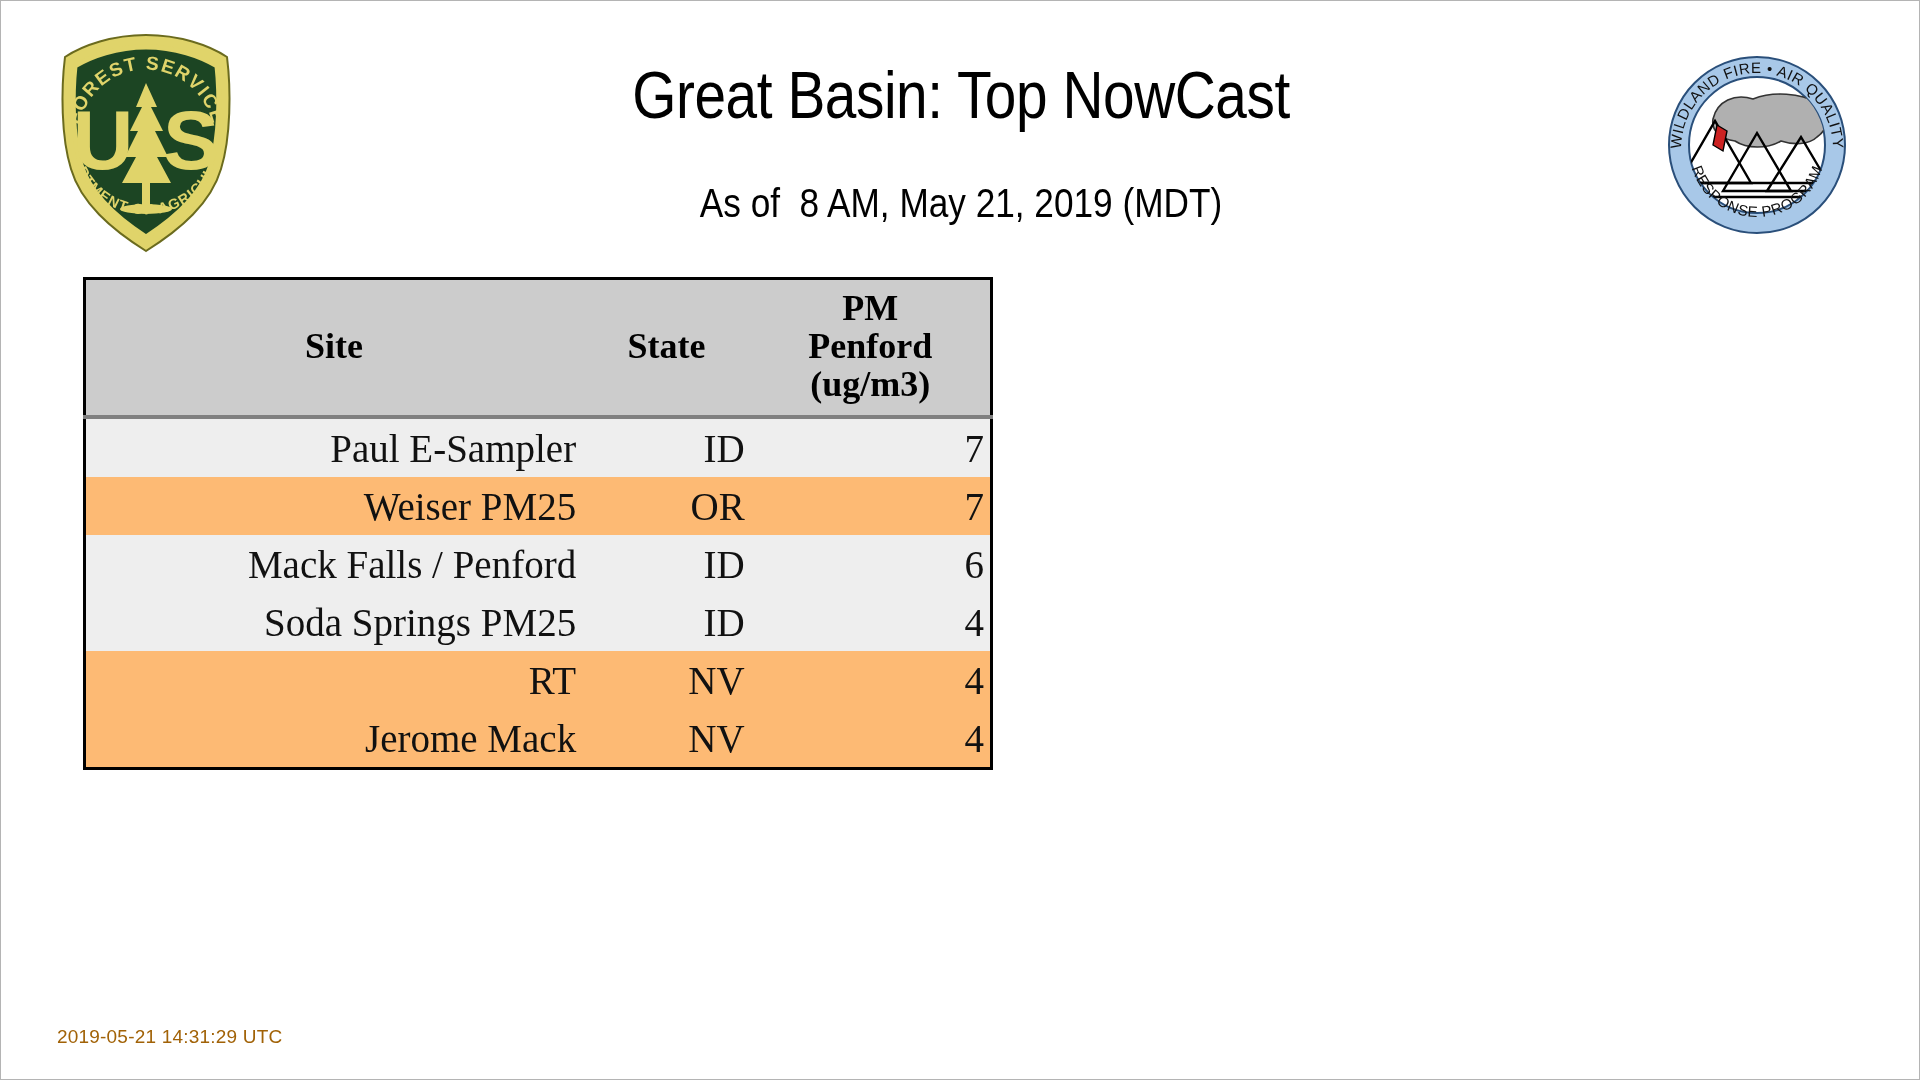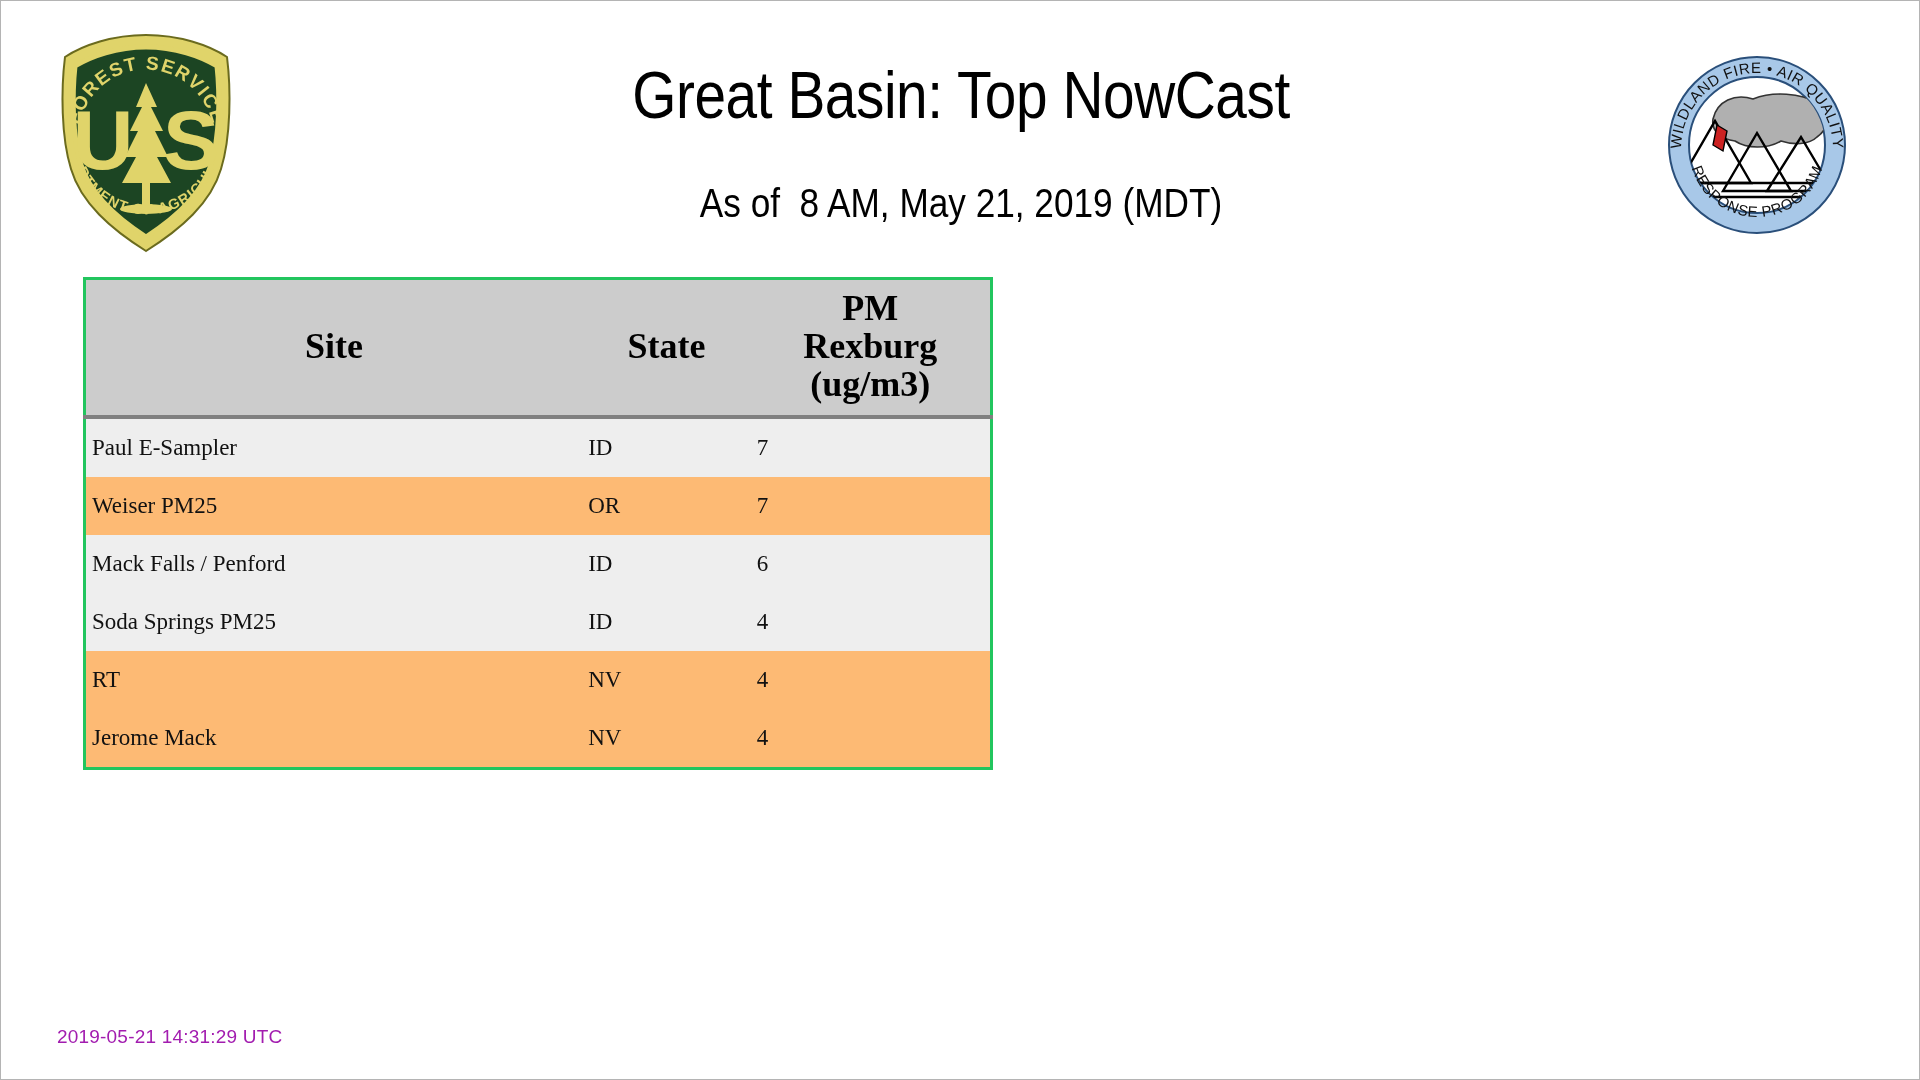--- a/index.html
+++ b/index.html
@@ -73,21 +73,21 @@
   
   #nowcast-table-wrap {
     position: absolute;
     left: 82px;
     top: 276px;
     width: 910px;
   }
   table.nowcast {
     border-collapse: collapse;
     width: 910px;
-    border: 3px solid #22c55e;
+    border: 3px solid #000000;
     table-layout: fixed;
     background: #ffffff;
   }
   table.nowcast col.c-site  { width: 496px; }
   table.nowcast col.c-state { width: 168px; }
   table.nowcast col.c-pm    { width: 240px; }
 
   table.nowcast thead th {
     background: #cccccc;
     color: #000000;
@@ -98,40 +98,40 @@
     text-align: center;
     vertical-align: middle;
     padding: 10px 6px 12px 6px;
     height: 118px;
     border-bottom: 4px solid #808080;
     box-sizing: border-box;
   }
   table.nowcast tbody td {
     font-family: "Liberation Serif", "DejaVu Serif", serif;
     font-weight: 400;
-    font-size: 23px;
+    font-size: 39px;
     color: #111111;
-    text-align: left;
+    text-align: right;
     vertical-align: middle;
     height: 58px;
     padding: 0 6px;
     border: 0;
     white-space: nowrap;
   }
   table.nowcast tbody tr.alt td { background: #eeeeee; }
   table.nowcast tbody tr.plain td { background: #fdba74; }
 
   
   #footer-timestamp {
     position: absolute;
     left: 56px;
     top: 1025px;
     font-family: "Liberation Sans", sans-serif;
     font-size: 19px;
-    color: #a21caf;
+    color: #a16207;
     letter-spacing: 0.2px;
     white-space: nowrap;
   }
 </style>
 </head>
 <body>
 
 <div id="page">
 
   <div id="usfs-logo">
@@ -235,21 +235,21 @@
         <col class="c-site">
           <col class="c-state">
           <col class="c-pm">
       </colgroup>
       <thead>
         <tr>
           <th>Site</th>
           <th>State</th>
           <th>
             <span>PM</span><br>
-            <span>Rexburg</span><br>
+            <span>Penford</span><br>
             <span>(ug/m3)</span>
           </th>
         </tr>
       </thead>
       <tbody id="nowcast-body">
           <tr class="alt">
             <td>Paul E-Sampler</td>
             <td>ID</td>
             <td>7</td>
           </tr>

